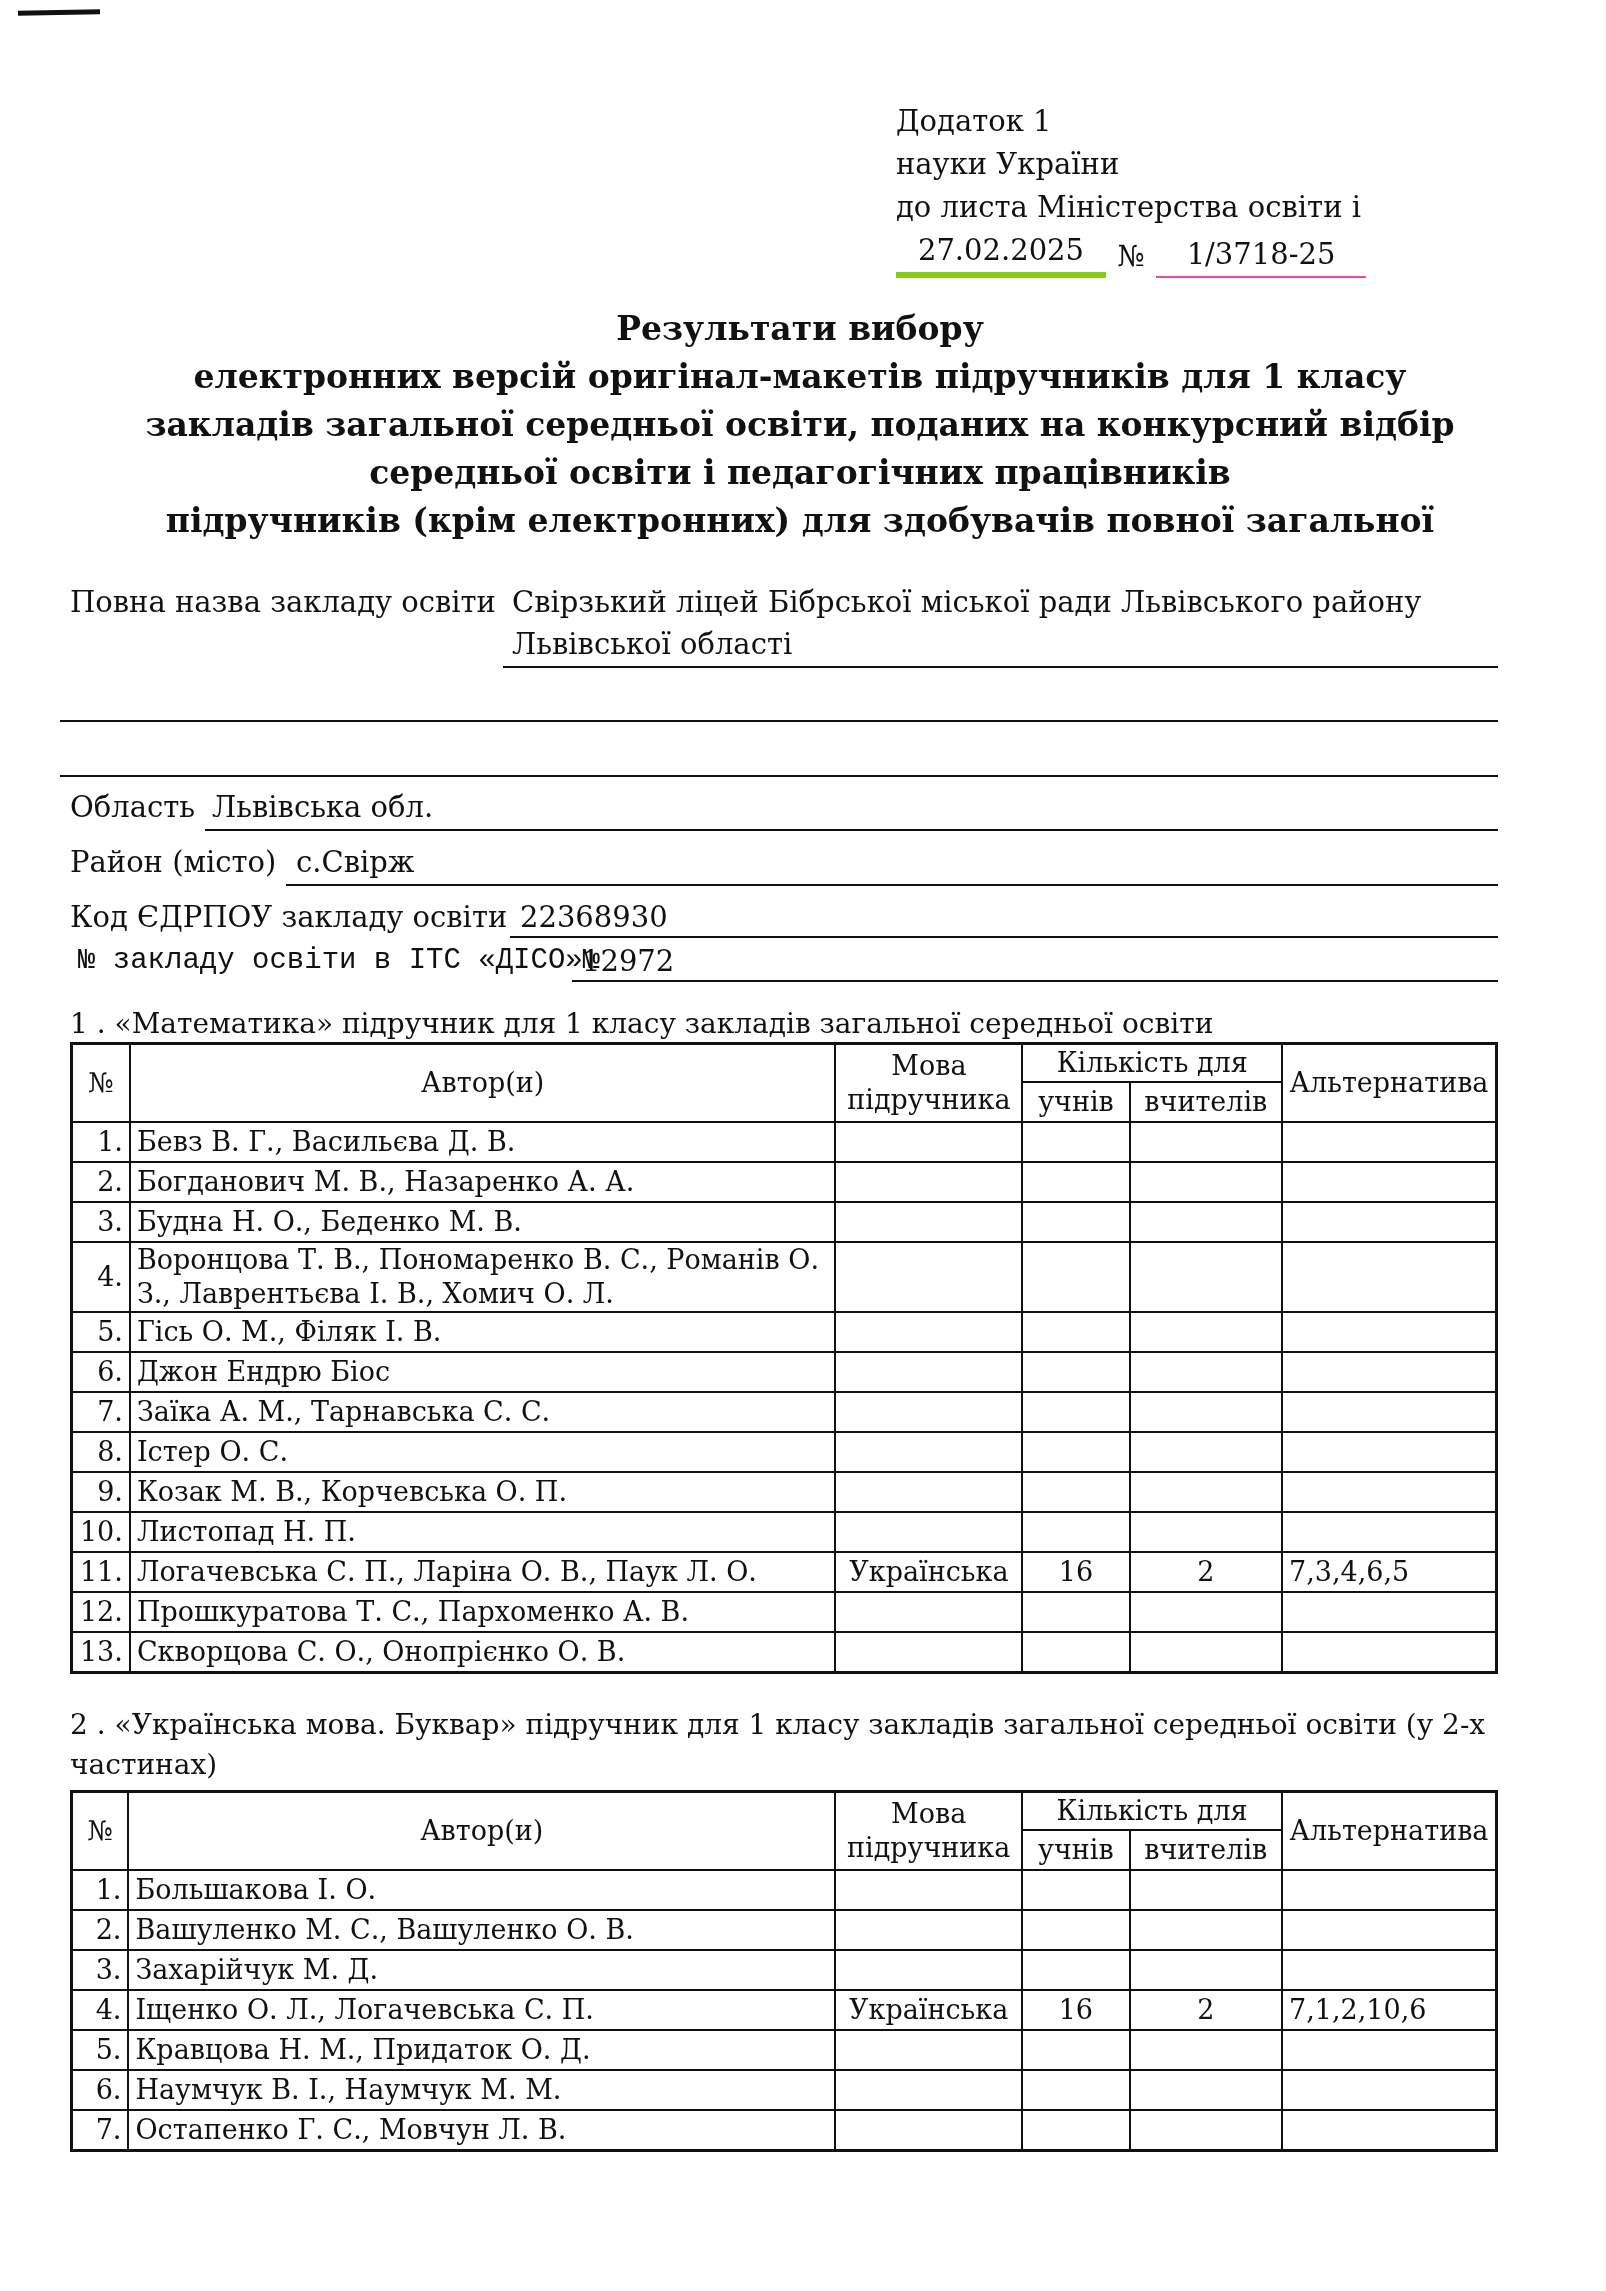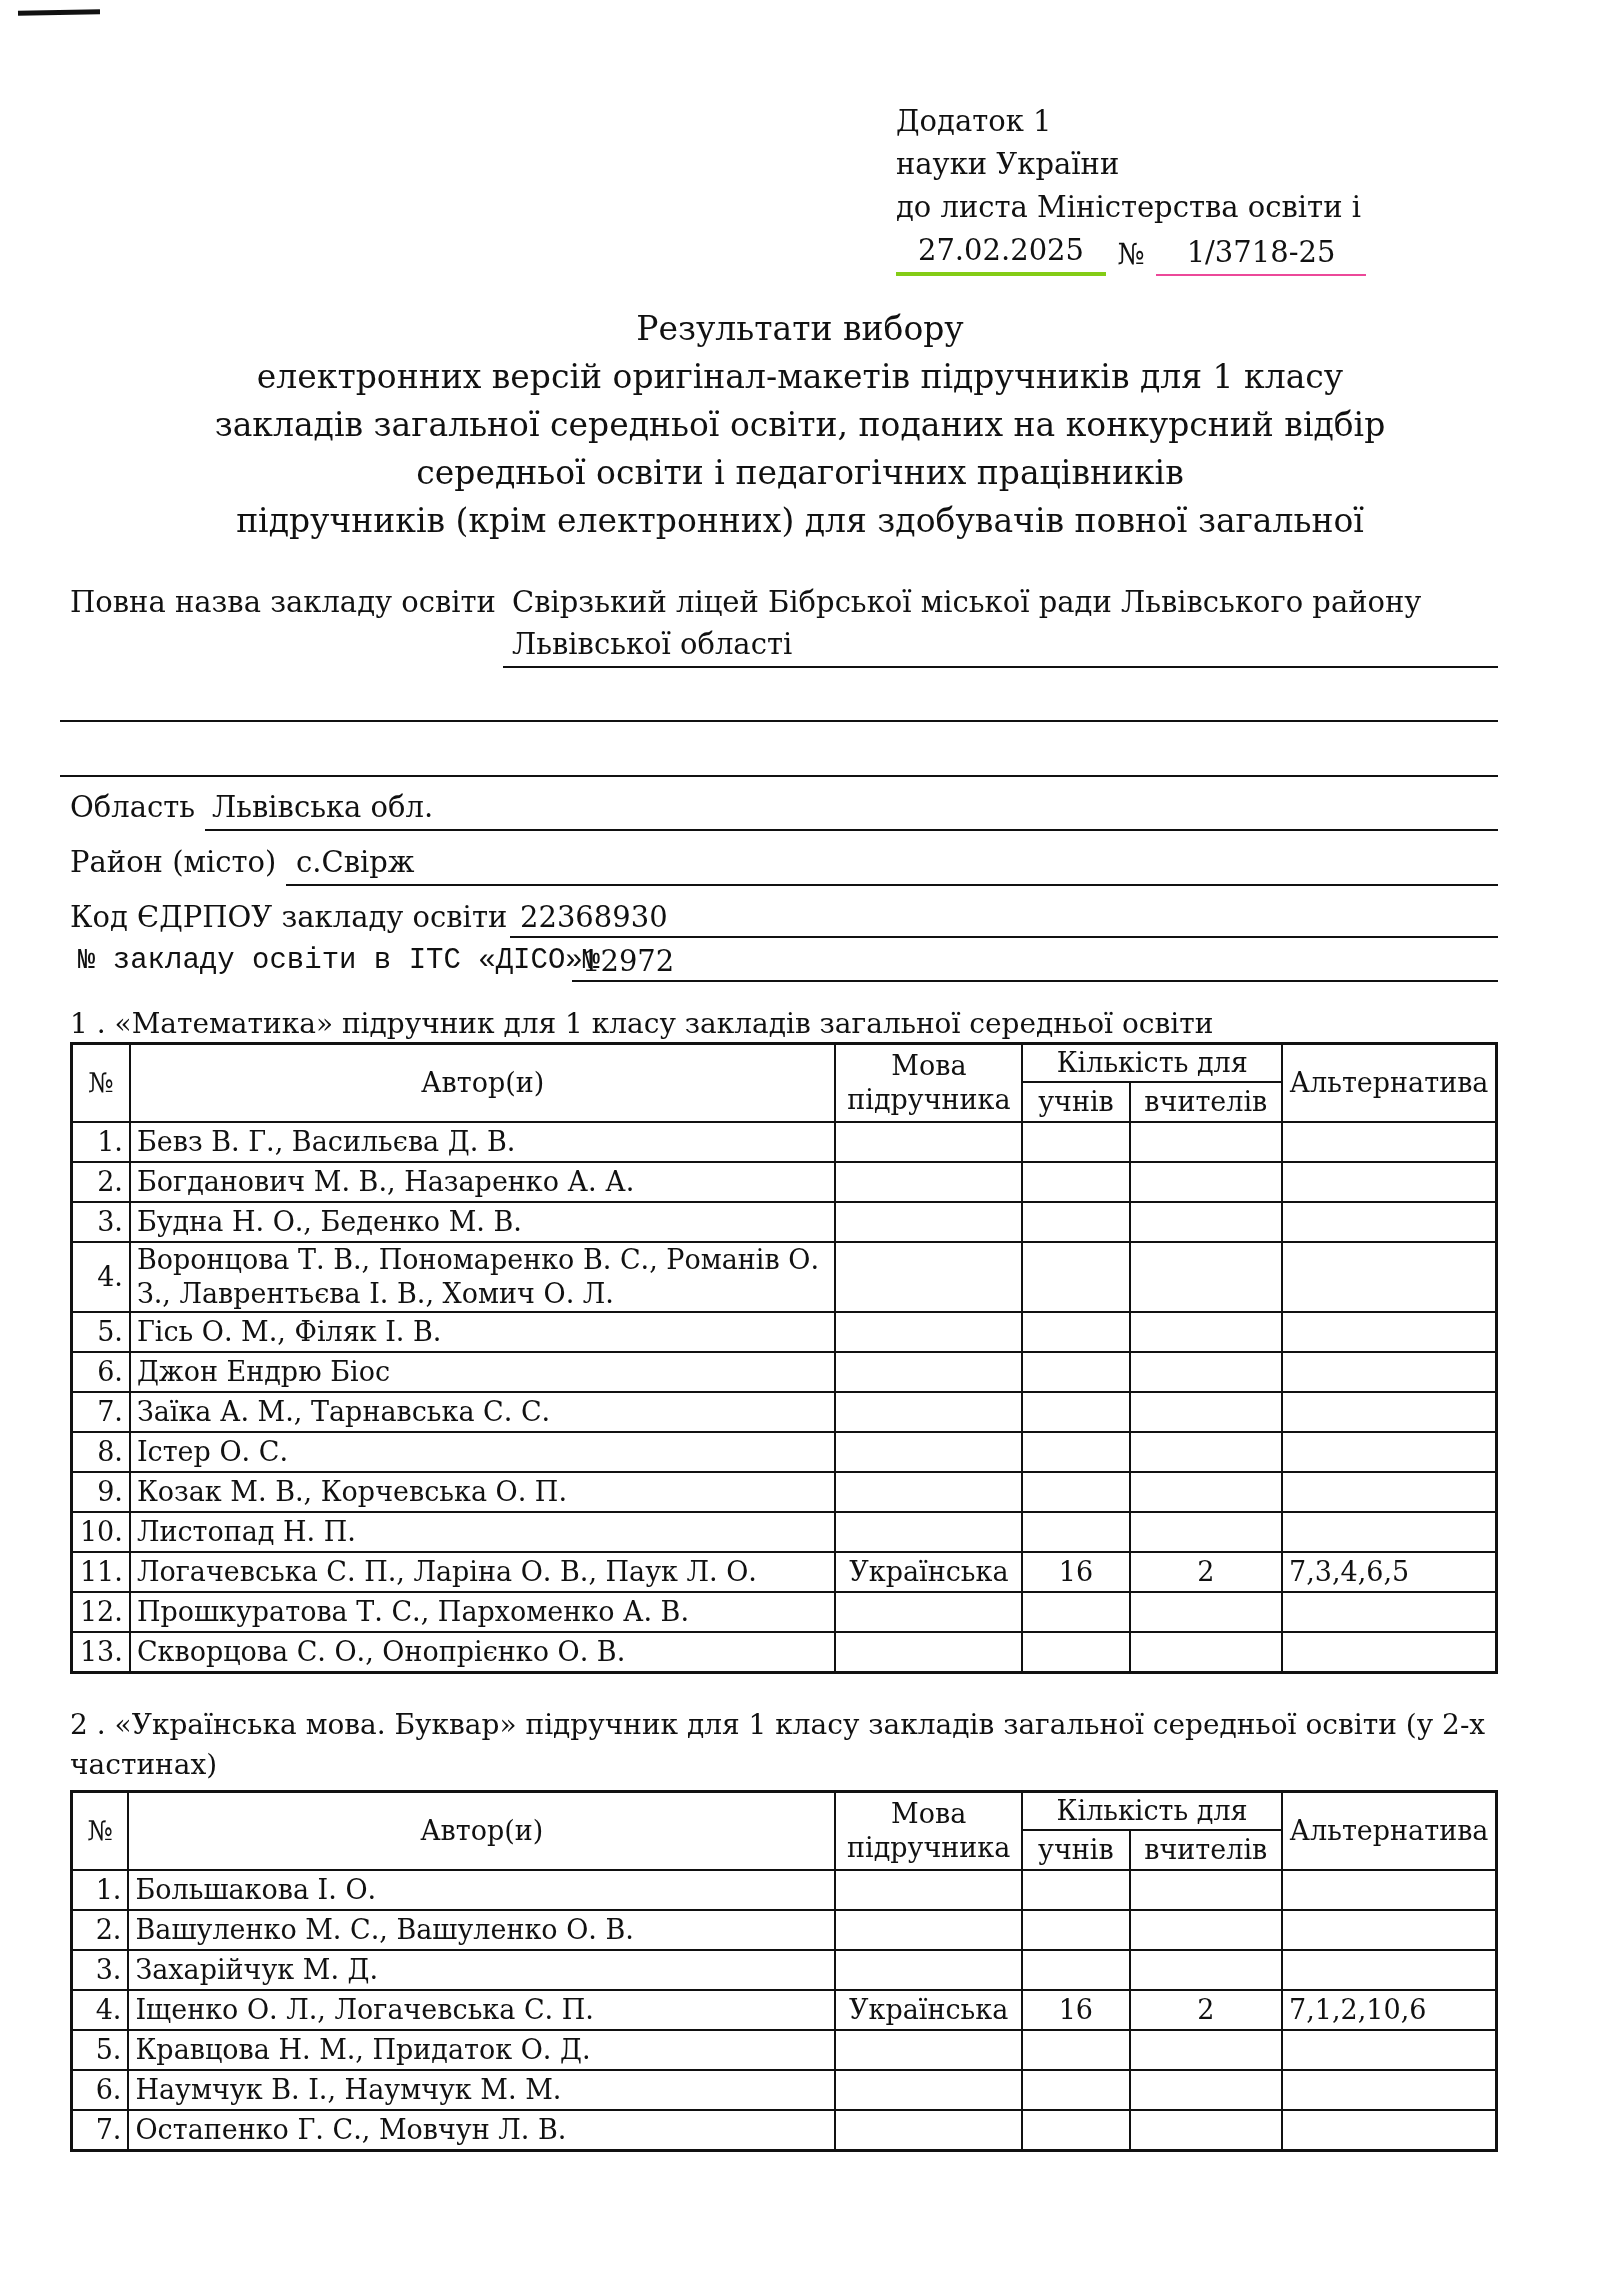--- a/index.html
+++ b/index.html
@@ -2,25 +2,25 @@
 <html><head>
 <meta charset="utf-8">
 <style>
   html, body { margin:0; padding:0; background:#fff; }
   body { width:1606px; height:2291px; position:relative; overflow:hidden;
          font-family:"DejaVu Serif","Liberation Serif",serif; color:#111; }
   .scan-mark { position:absolute; left:18px; top:10px; width:82px; height:5px; background:#111; transform:rotate(-1deg); }
   .addendum { position:absolute; left:896px; top:100px; font-size:29px; line-height:43px; }
   .addendum div { white-space:nowrap; }
   .ref-line { display:flex; align-items:flex-end; margin-left:0; }
-  .ref-date { display:inline-block; width:210px; border-bottom:4px solid #84cc16; text-align:center; }
+  .ref-date { display:inline-block; width:210px; border-bottom:6px solid #84cc16; text-align:center; }
   .ref-no { display:inline-block; width:50px; text-align:center; }
   .ref-num { display:inline-block; width:210px; border-bottom:2px solid #ec4899; text-align:center; }
   .title { position:absolute; left:100px; width:1400px; top:305px; text-align:center;
-           font-weight:normal; font-size:33px; line-height:48px; }
+           font-weight:bold; font-size:33px; line-height:48px; }
   .field { position:absolute; font-size:29px; white-space:nowrap; }
   .uline { position:absolute; height:2px; background:#111; }
   .section-caption { position:absolute; left:70px; font-size:28px; line-height:40px; width:1430px; }
   table.grid { position:absolute; left:70px; width:1428px; border-collapse:collapse; font-size:27px;
                border:3px solid #111; }
   table.grid td, table.grid th { border:2px solid #111; padding:0 6px; font-weight:normal; vertical-align:middle; }
   table.grid th { text-align:center; line-height:34px; }
   table.grid td { height:38px; line-height:34px; }
   td.num { text-align:right; width:42px; padding-right:6px; }
   td.center { text-align:center; }

